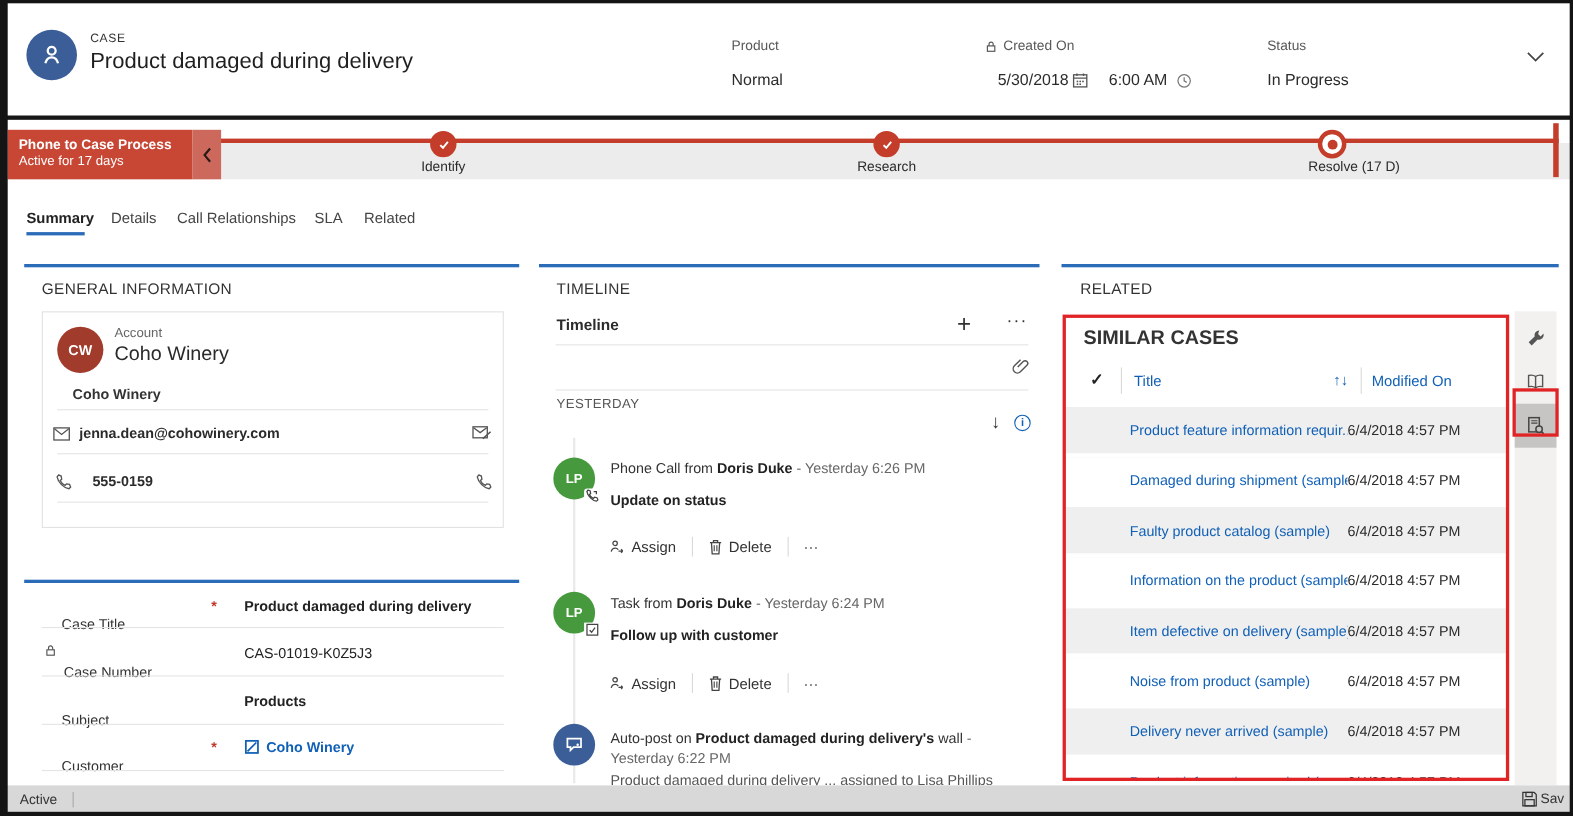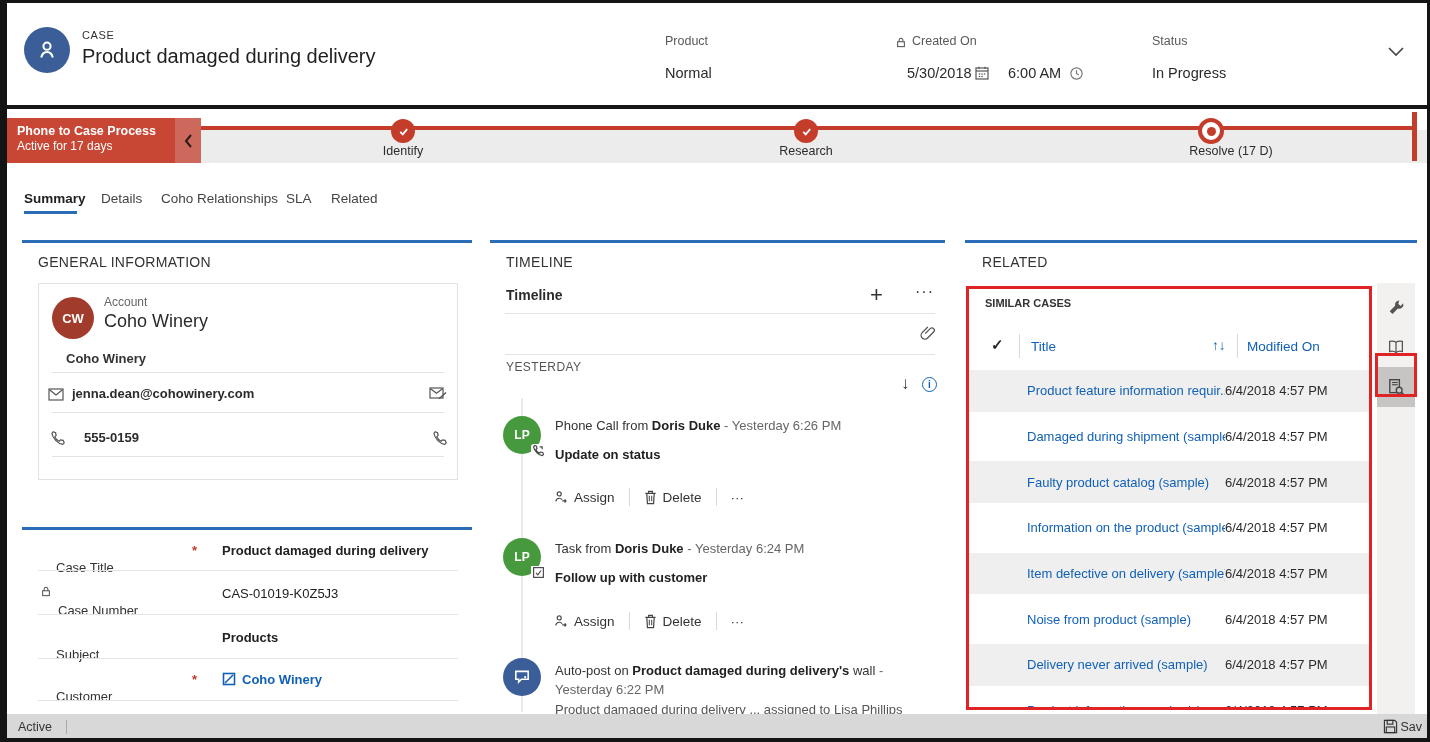--- a/index.html
+++ b/index.html
@@ -56,21 +56,21 @@
   .tl-action { display:inline-flex; align-items:center; gap:6px; font-size:13.5px; color:#333; cursor:pointer; }
   .tl-vline { width:2px; background:#e9e9e9; }
   .note-input { border:none; outline:none; font-family:"Liberation Sans",sans-serif;
                 font-size:13px; color:#333; width:330px; background:transparent; }
   .note-input::placeholder { color:#767676; }
   .info-circle { width:15px; height:15px; border-radius:50%; border:1.4px solid #1160b7; color:#1160b7;
                  font-size:10px; font-weight:bold; display:flex; align-items:center; justify-content:center; }
   .glyph { color:#333; }
 
   
-  .sc-head { font-size:11px; font-weight:bold; color:#333; }
+  .sc-head { font-size:18px; font-weight:bold; color:#333; }
   .sc-col { font-size:13.5px; color:#1160b7; }
   .sc-rows { overflow:hidden; }
   .sc-row { height:45.7px; display:flex; align-items:center; border-bottom:4px solid #fff; }
   .sc-row:nth-child(odd) { background:#efefef; }
   .sc-row .t { margin-left:58px; width:198px; font-size:13px; color:#1160b7; white-space:nowrap; overflow:hidden; cursor:pointer; }
   .sc-row .m { width:132px; text-align:left; font-size:13px; color:#2b2b2b; }
   .annot { border:3px solid #e02426; z-index:40; pointer-events:none; }
   .icon-strip { background:#f2f1f0; }
   .strip-btn { width:38px; height:40px; display:flex; align-items:center; justify-content:center; cursor:pointer; }
   .strip-btn.sel { background:#c7c5c3; }
@@ -168,21 +168,21 @@
       <div class="stage-dot"></div>
     </div>
     <div class="abs stage-label" style="left:1151px; top:35px; width:160px;">Resolve  (17 D)</div>
 
     <div class="abs" style="left:1412px; top:3px; width:5px; height:49px; background:#c43d2b;"></div>
   </div>
 
   <div class="abs tab active" style="left:24px; top:191px;">Summary</div>
   <div class="abs tab-underline" style="left:24px; top:211px; width:53px;"></div>
   <div class="abs tab" style="left:101px; top:191px;">Details</div>
-  <div class="abs tab" style="left:161px; top:191px;">Coho Relationships</div>
+  <div class="abs tab" style="left:161px; top:191px;">Call Relationships</div>
   <div class="abs tab" style="left:286px; top:191px;">SLA</div>
   <div class="abs tab" style="left:331px; top:191px;">Related</div>
 
   <div class="abs section-top" style="left:22px; top:240px; width:450px;"></div>
   <div class="abs section-title" style="left:38px; top:254px;">GENERAL INFORMATION</div>
 
   <div class="abs card" style="left:38px; top:283px; width:420px; height:197px;"></div>
   <div class="abs avatar" style="left:52px; top:297px; width:42px; height:42px; background:#a13b2b; color:#fff; font-size:13px; font-weight:bold;">
     <span>CW</span>
   </div>
@@ -435,21 +435,21 @@
         <span class="m">6/4/2018 4:57 PM</span>
       </div>
   </div>
 
   <div class="abs annot" style="left:966px; top:286px; width:406px; height:424px;"></div>
   <div class="abs annot" style="left:1375px; top:353px; width:42px; height:44px;"></div>
 
   <div class="abs footer" style="left:0; top:714px; width:1430px; height:25px;">
     <span style="margin-left:18px; font-size:12.5px; color:#333;">Active</span>
     <span class="vline" style="height:14px; margin-left:14px; background:#aaa;"></span>
-    <span style="position:absolute; right:8px; display:flex; align-items:center; gap:2px; cursor:pointer;">
+    <span style="position:absolute; right:8px; display:flex; align-items:flex-start; gap:2px; cursor:pointer;">
       <svg width="15" height="15" viewBox="0 0 16 16">
           <path d="M1.5 1.5h11l2 2v11h-13z" fill="none" stroke="#333" stroke-width="1.2"></path>
           <rect x="4.5" y="1.5" width="6" height="4" fill="none" stroke="#333" stroke-width="1.2"></rect>
           <rect x="3.5" y="8.5" width="9" height="6" fill="none" stroke="#333" stroke-width="1.2"></rect>
         </svg>
       <span style="font-size:12.5px; color:#333;">Sav</span>
     </span>
   </div>
 
   <div class="abs frame" style="left:0; top:0; width:7px; height:742px;"></div>

